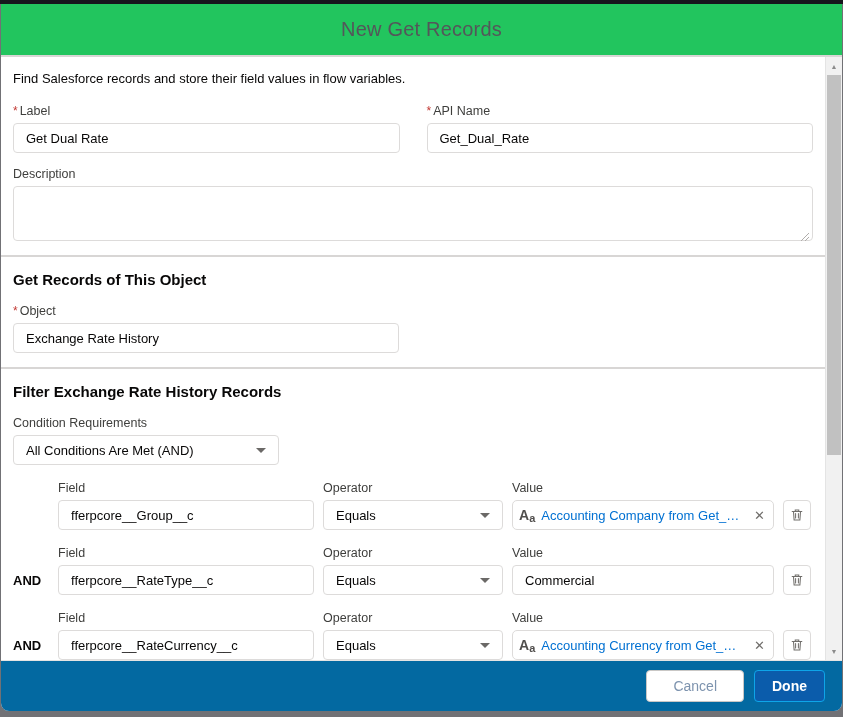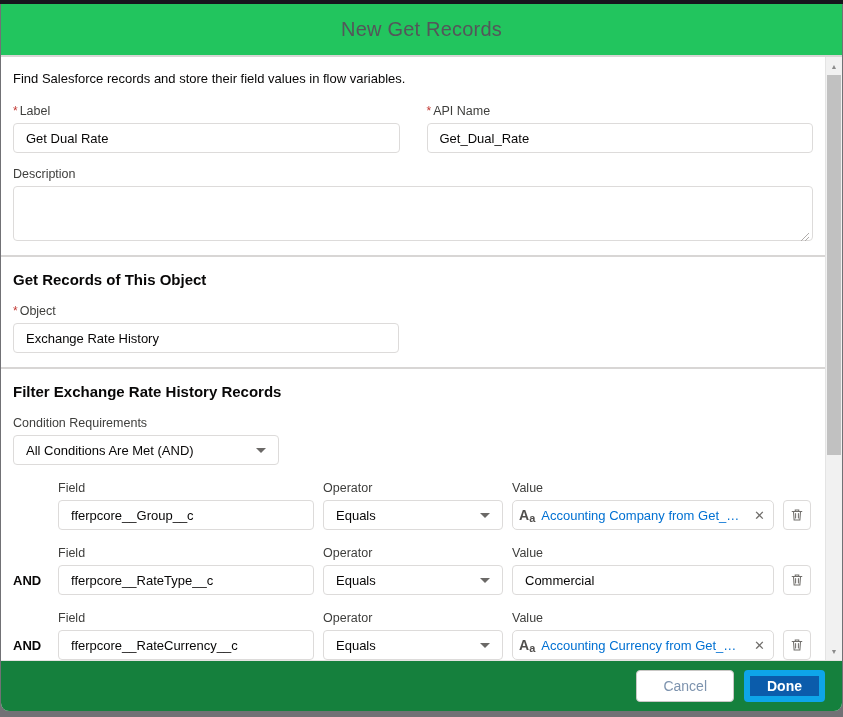--- a/index.html
+++ b/index.html
@@ -86,26 +86,26 @@
   }
   .sb-arrow {
     position:absolute; left:0; width:16px; height:16px; display:flex; align-items:center; justify-content:center;
     color:#8b8b8b; font-size:7px; cursor:pointer;
   }
   .sb-up { top:1px; }
   .sb-down { bottom:1px; }
   .sb-thumb { position:absolute; left:1px; top:18px; width:14px; height:380px; background:#c1c1c1; cursor:pointer; }
   
   .modal-footer {
-    flex:0 0 51px; background:#15803d; border-top:1px solid #e5e4e3;
+    flex:0 0 51px; background:#0369a1; border-top:1px solid #e5e4e3;
     display:flex; align-items:center; justify-content:flex-end; padding-right:17px; gap:10px;
   }
   .btn { height:32px; border-radius:4px; font-size:14px; font-family:"Liberation Sans",sans-serif; cursor:pointer; }
   .btn-neutral { background:#fff; border:1px solid #c9c7c5; color:#7d93ae; padding:0 26px; font-weight:400; }
-  .btn-brand { background:#0b5cab; border:6px solid #0ea5e9; color:#fff; padding:0 17px; font-weight:600; }
+  .btn-brand { background:#0b5cab; border:1px solid #0ea5e9; color:#fff; padding:0 17px; font-weight:600; }
 </style>
 </head>
 <body>
 
 <div class="top-strip"></div>
 
 <div class="modal">
 
   <div class="modal-header">
     <h1 class="modal-title">New Get Records</h1>

